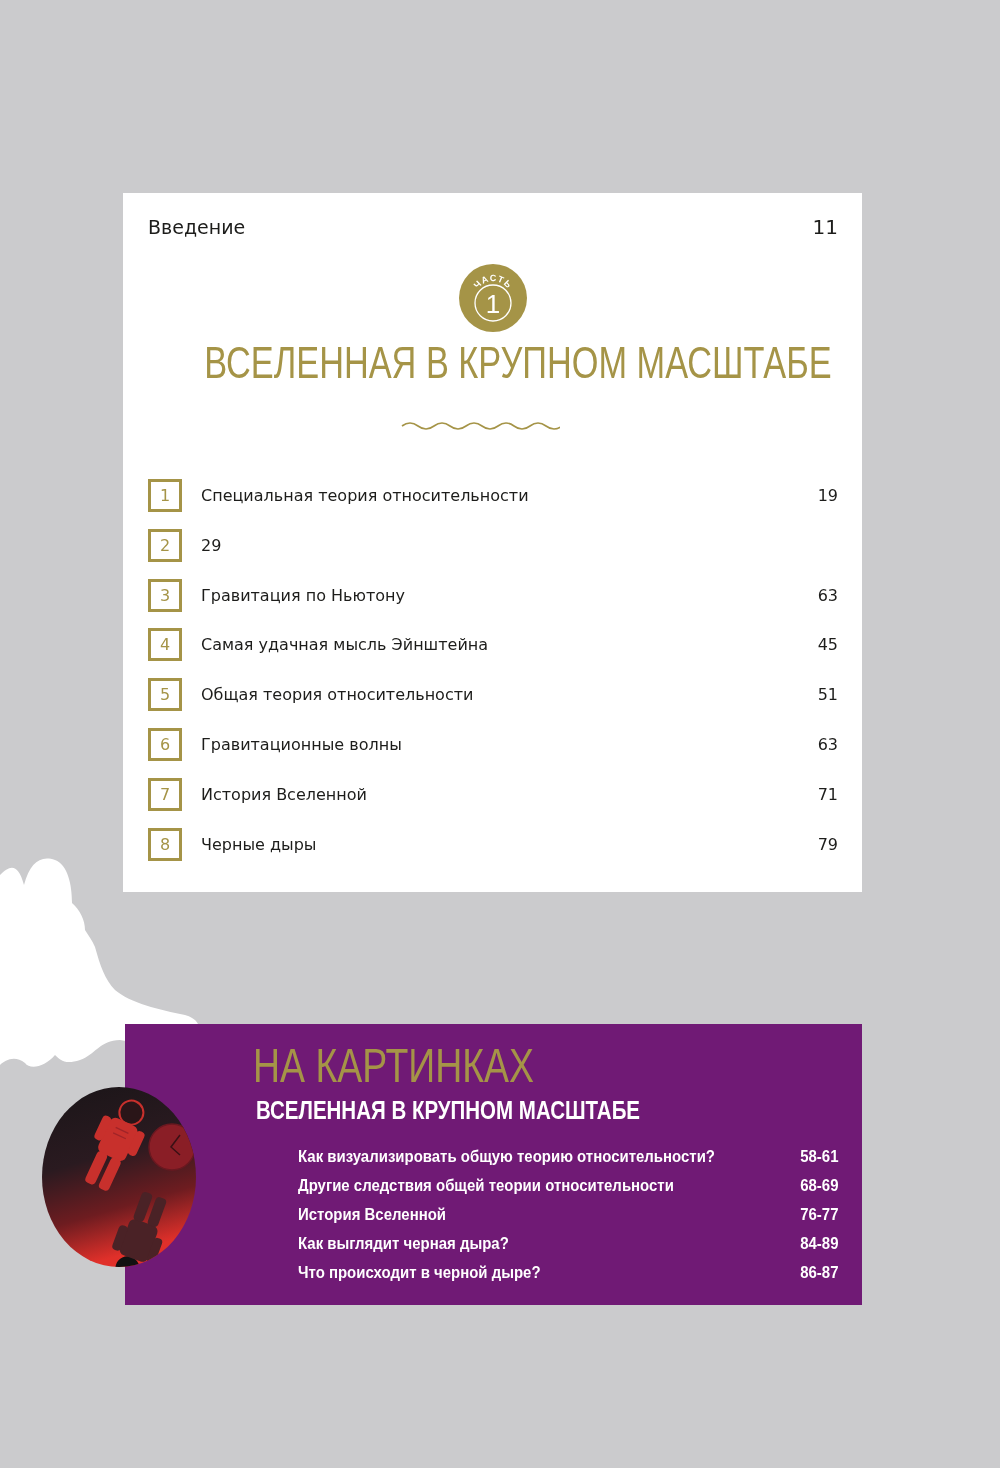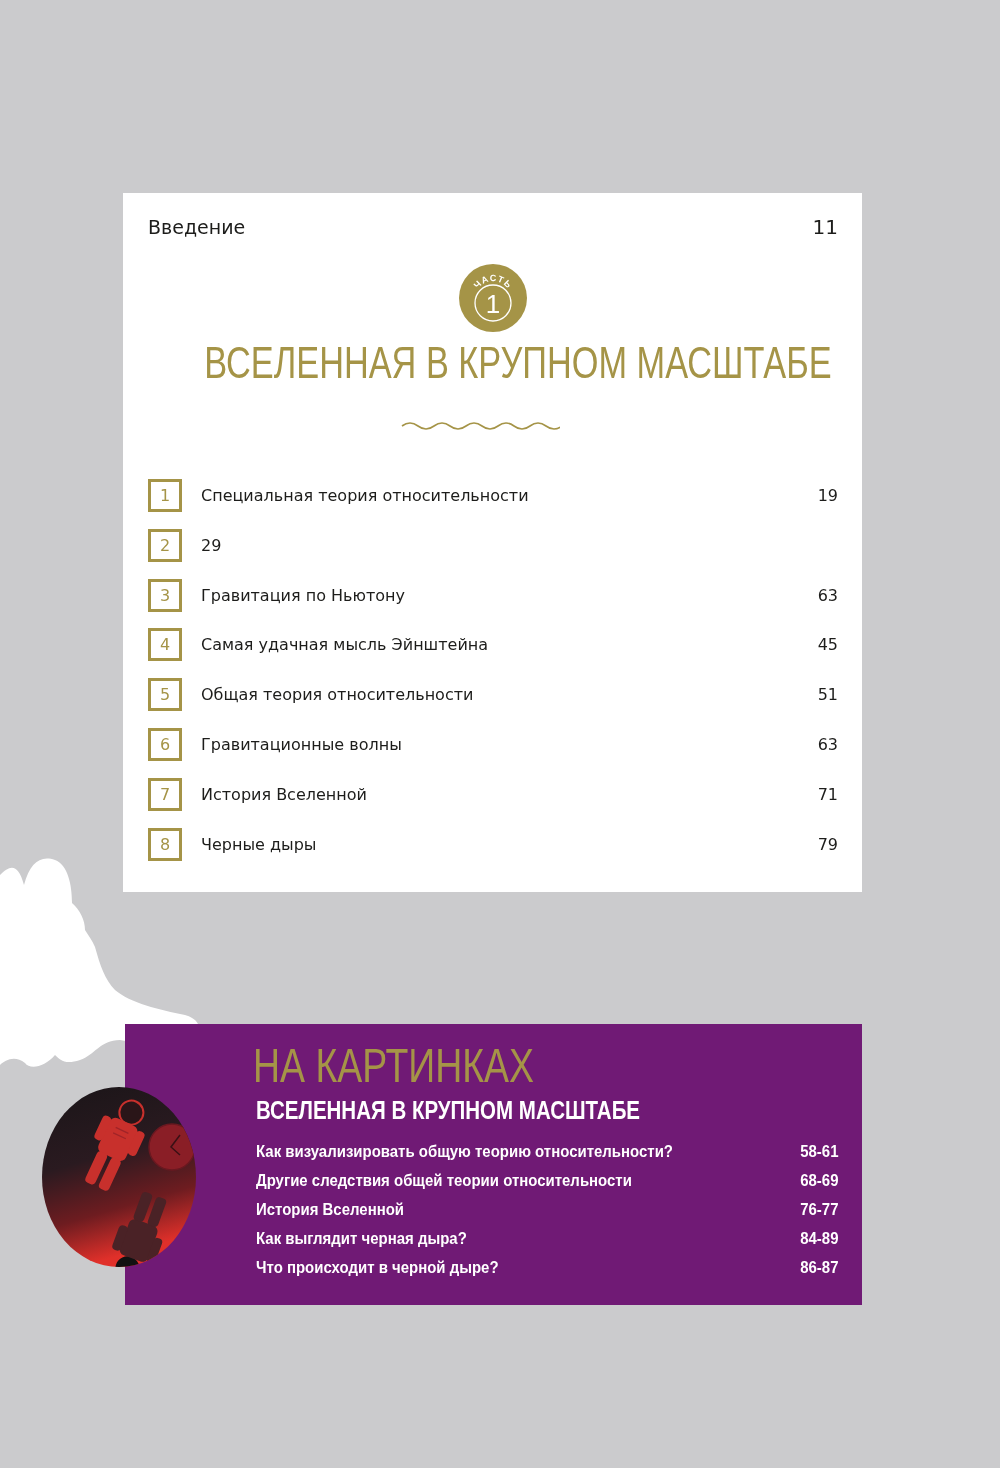--- a/index.html
+++ b/index.html
@@ -81,24 +81,24 @@
     font-weight: bold;
     font-size: 25px; color: #ffffff;
     transform: scaleX(0.82); transform-origin: left top;
     white-space: nowrap;
   }
   .pictures-list {
     position: absolute; left: 131px; right: 24px; top: 118px;
   }
   .pic-item {
     display: flex; justify-content: space-between;
-    height: 29px; align-items: flex-start;
+    height: 29px; align-items: center;
     color: #ffffff;
     font-family: "Liberation Sans", sans-serif;
-    font-weight: bold; font-size: 17px;
+    font-weight: bold; font-size: 17px; margin-left: 42px;
   }
   .pic-item .t { transform: scaleX(0.88); transform-origin: left center; white-space: nowrap; }
   .pic-item .p { transform: scaleX(0.88); transform-origin: right center; }
   .illustration {
     position: absolute; left: 42px; top: 1085px;
     width: 155px; height: 183px;
   }
 </style>
 </head>
 <body>

